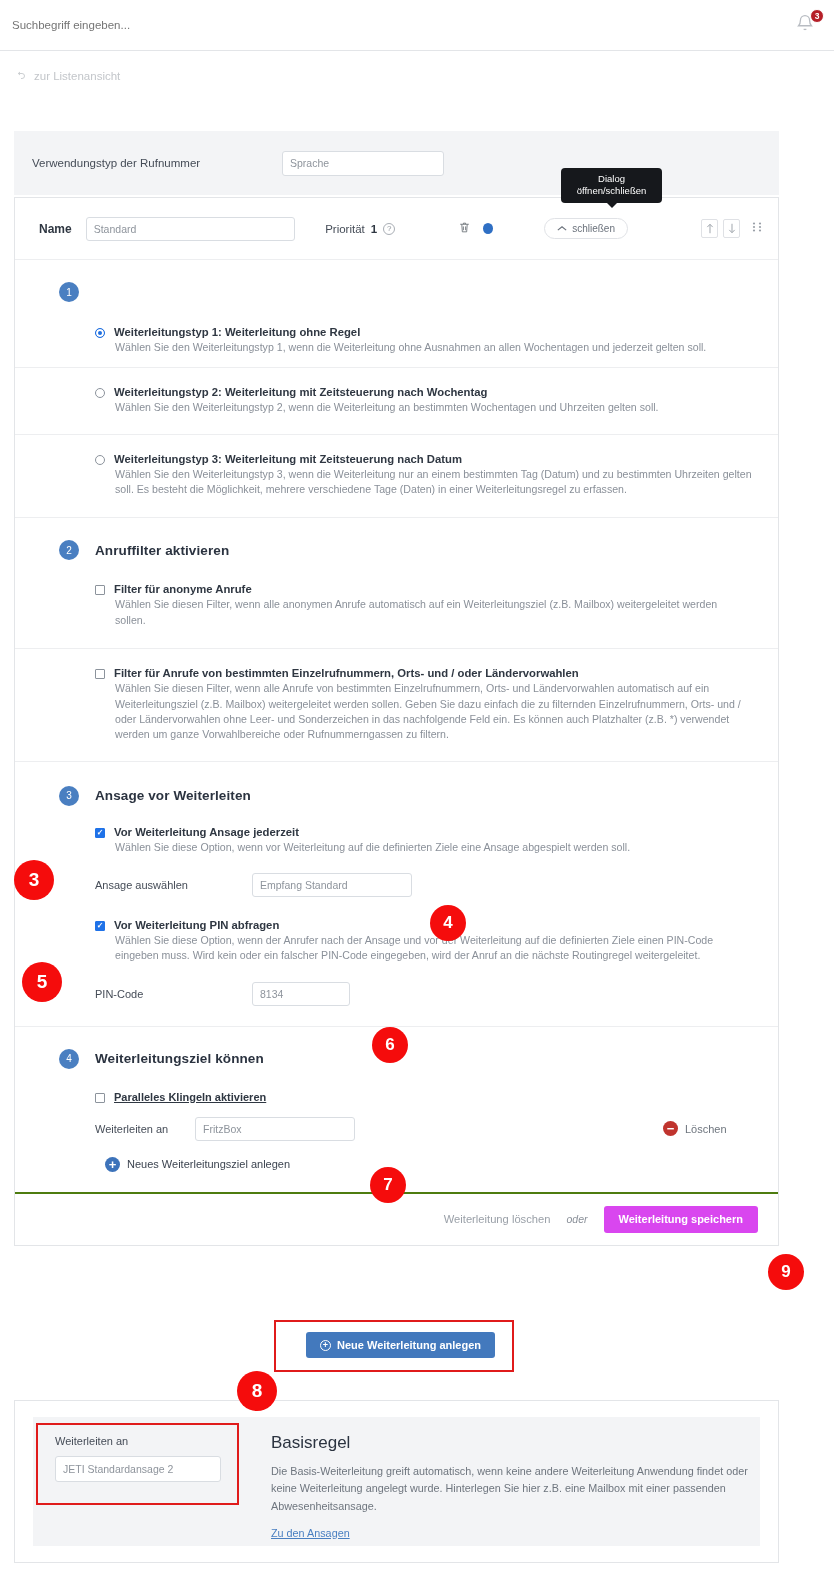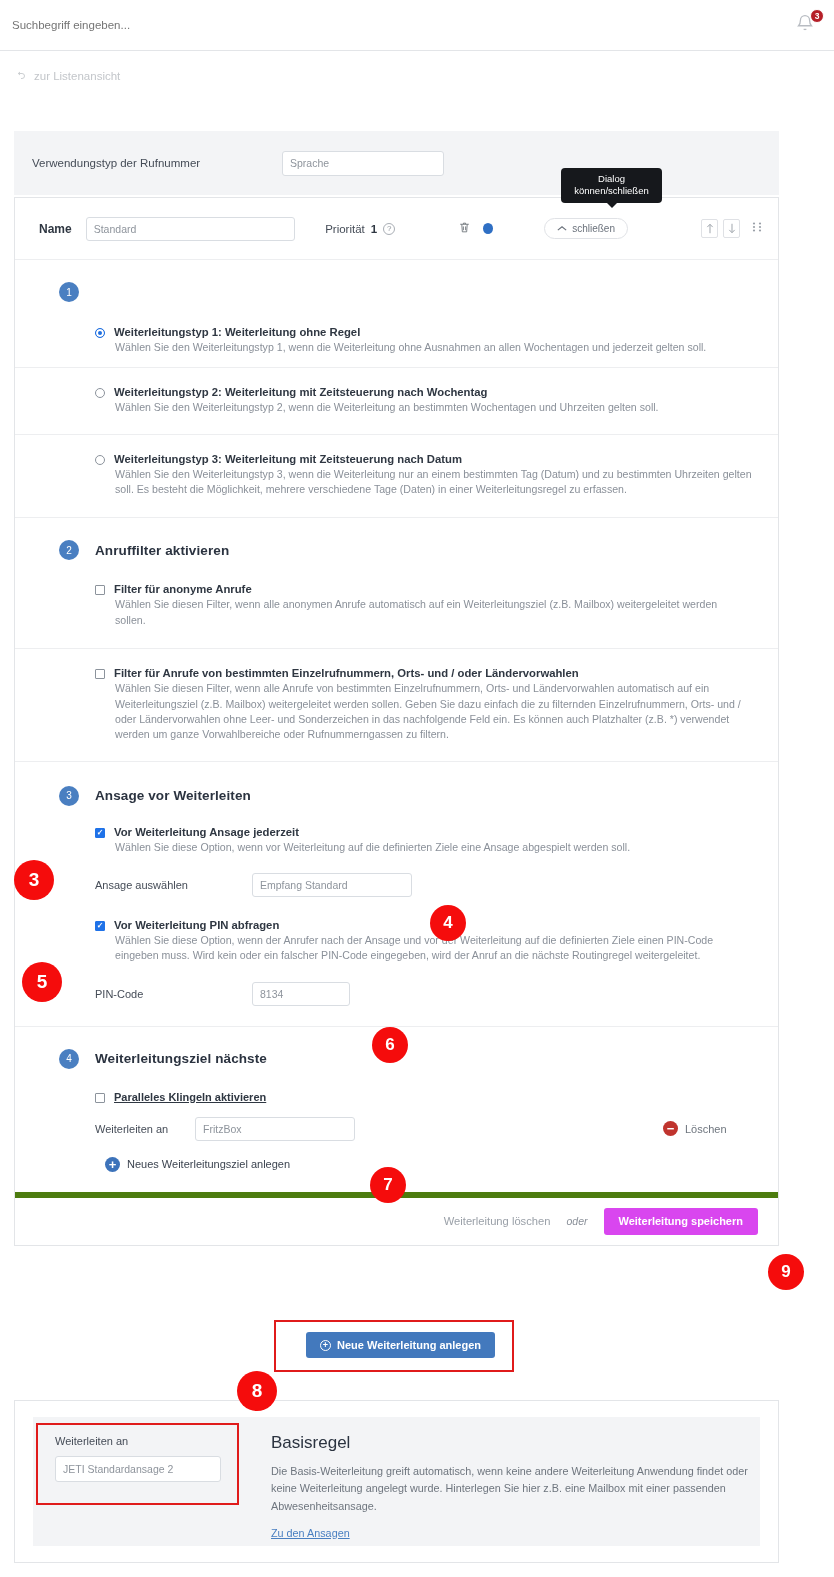--- a/index.html
+++ b/index.html
@@ -149,21 +149,21 @@
     color:#fff;font-size:8px;line-height:1;
   }
 
   .inline-field { display:flex; align-items:center; gap:0; padding: 14px 0 4px 80px; }
   .inline-field .lbl2 { font-size:11px; color:#454c57; width:auto; }
 
   .divider { border-top: 1px solid #edeef0; }
 
   
   .card-foot {
-    border-top:6px solid #4d7c0f;
+    border-top:2px solid #4d7c0f;
     height: 53px;
     display:flex; align-items:center; justify-content:flex-end;
     gap: 16px; padding-right: 20px;
   }
   .link-muted { color:#9aa0a8; font-size:11.2px; }
   .oder { color:#8a9099; font-style:italic; font-size:10.5px;}
   .btn-primary {
     background:#d946ef; color:#fff; border:none; border-radius:3px;
     font-family:"Liberation Sans", sans-serif;
     font-size:11px; font-weight:bold;
@@ -244,21 +244,21 @@
 <div class="panel-usage">
   <div class="lbl" style="width:250px">Verwendungstyp der Rufnummer</div>
   <div class="field" style="width:162px;height:25px">Sprache</div>
 </div>
 
 <div class="card">
 
   <div class="card-head">
     <div class="tooltip">
       <div>Dialog</div>
-      <div>können/schließen</div>
+      <div>öffnen/schließen</div>
     </div>
 
     <span class="name-label">Name</span>
     <div class="field head-field">Standard</div>
 
     <div class="prio">
       <span>Priorität</span>
       <b>1</b>
       <span class="qmark">?</span>
     </div>
@@ -384,21 +384,21 @@
   </div>
 
   <div class="inline-field" style="padding-top:18px;padding-bottom:20px">
     <div class="lbl2" style="width:157px">PIN-Code</div>
     <div class="field" style="width:98px;height:24px">8134</div>
   </div>
 
   <div class="divider"></div>
   <div class="sec-head" style="padding-top:22px">
     <div class="num-badge">4</div>
-    <div class="sec-title">Weiterleitungsziel nächste</div>
+    <div class="sec-title">Weiterleitungsziel können</div>
   </div>
 
   <div style="padding: 16px 0 0 80px; display:flex; align-items:center; gap:9px;">
     <span class="cbox"></span>
     <span style="font-size:11px;color:#2f3742;font-weight:bold;text-decoration:underline;">Paralleles Klingeln aktivieren</span>
   </div>
 
   <div style="display:flex; align-items:center; padding: 14px 0 0 80px;">
     <div class="lbl2" style="width:100px;font-size:11px;color:#454c57">Weiterleiten an</div>
     <div class="field" style="width:160px;height:24px">FritzBox</div>

